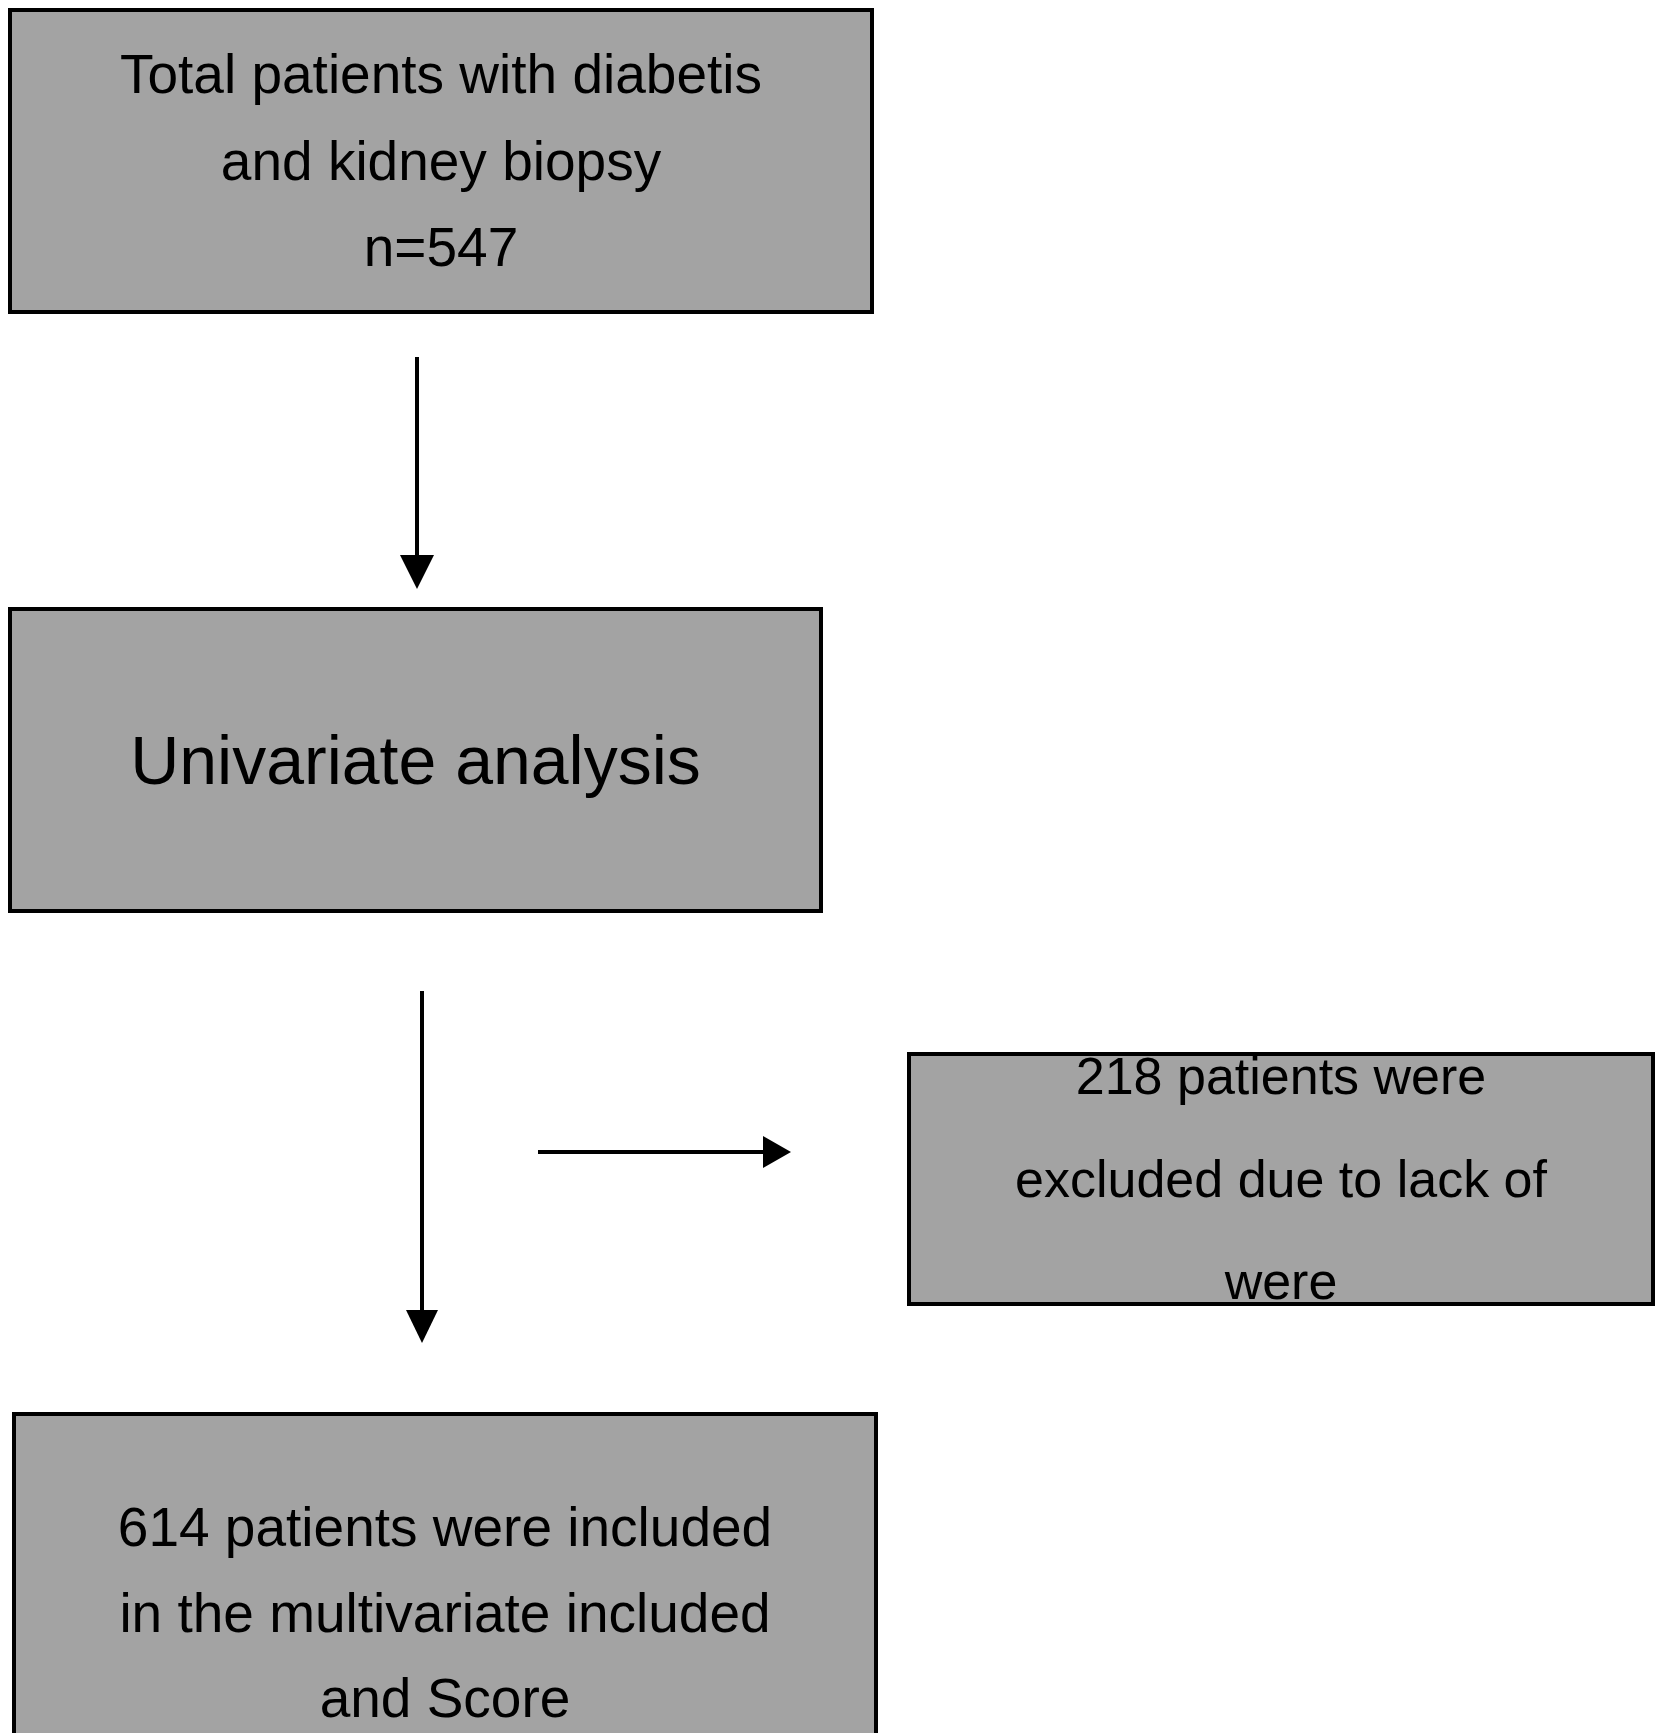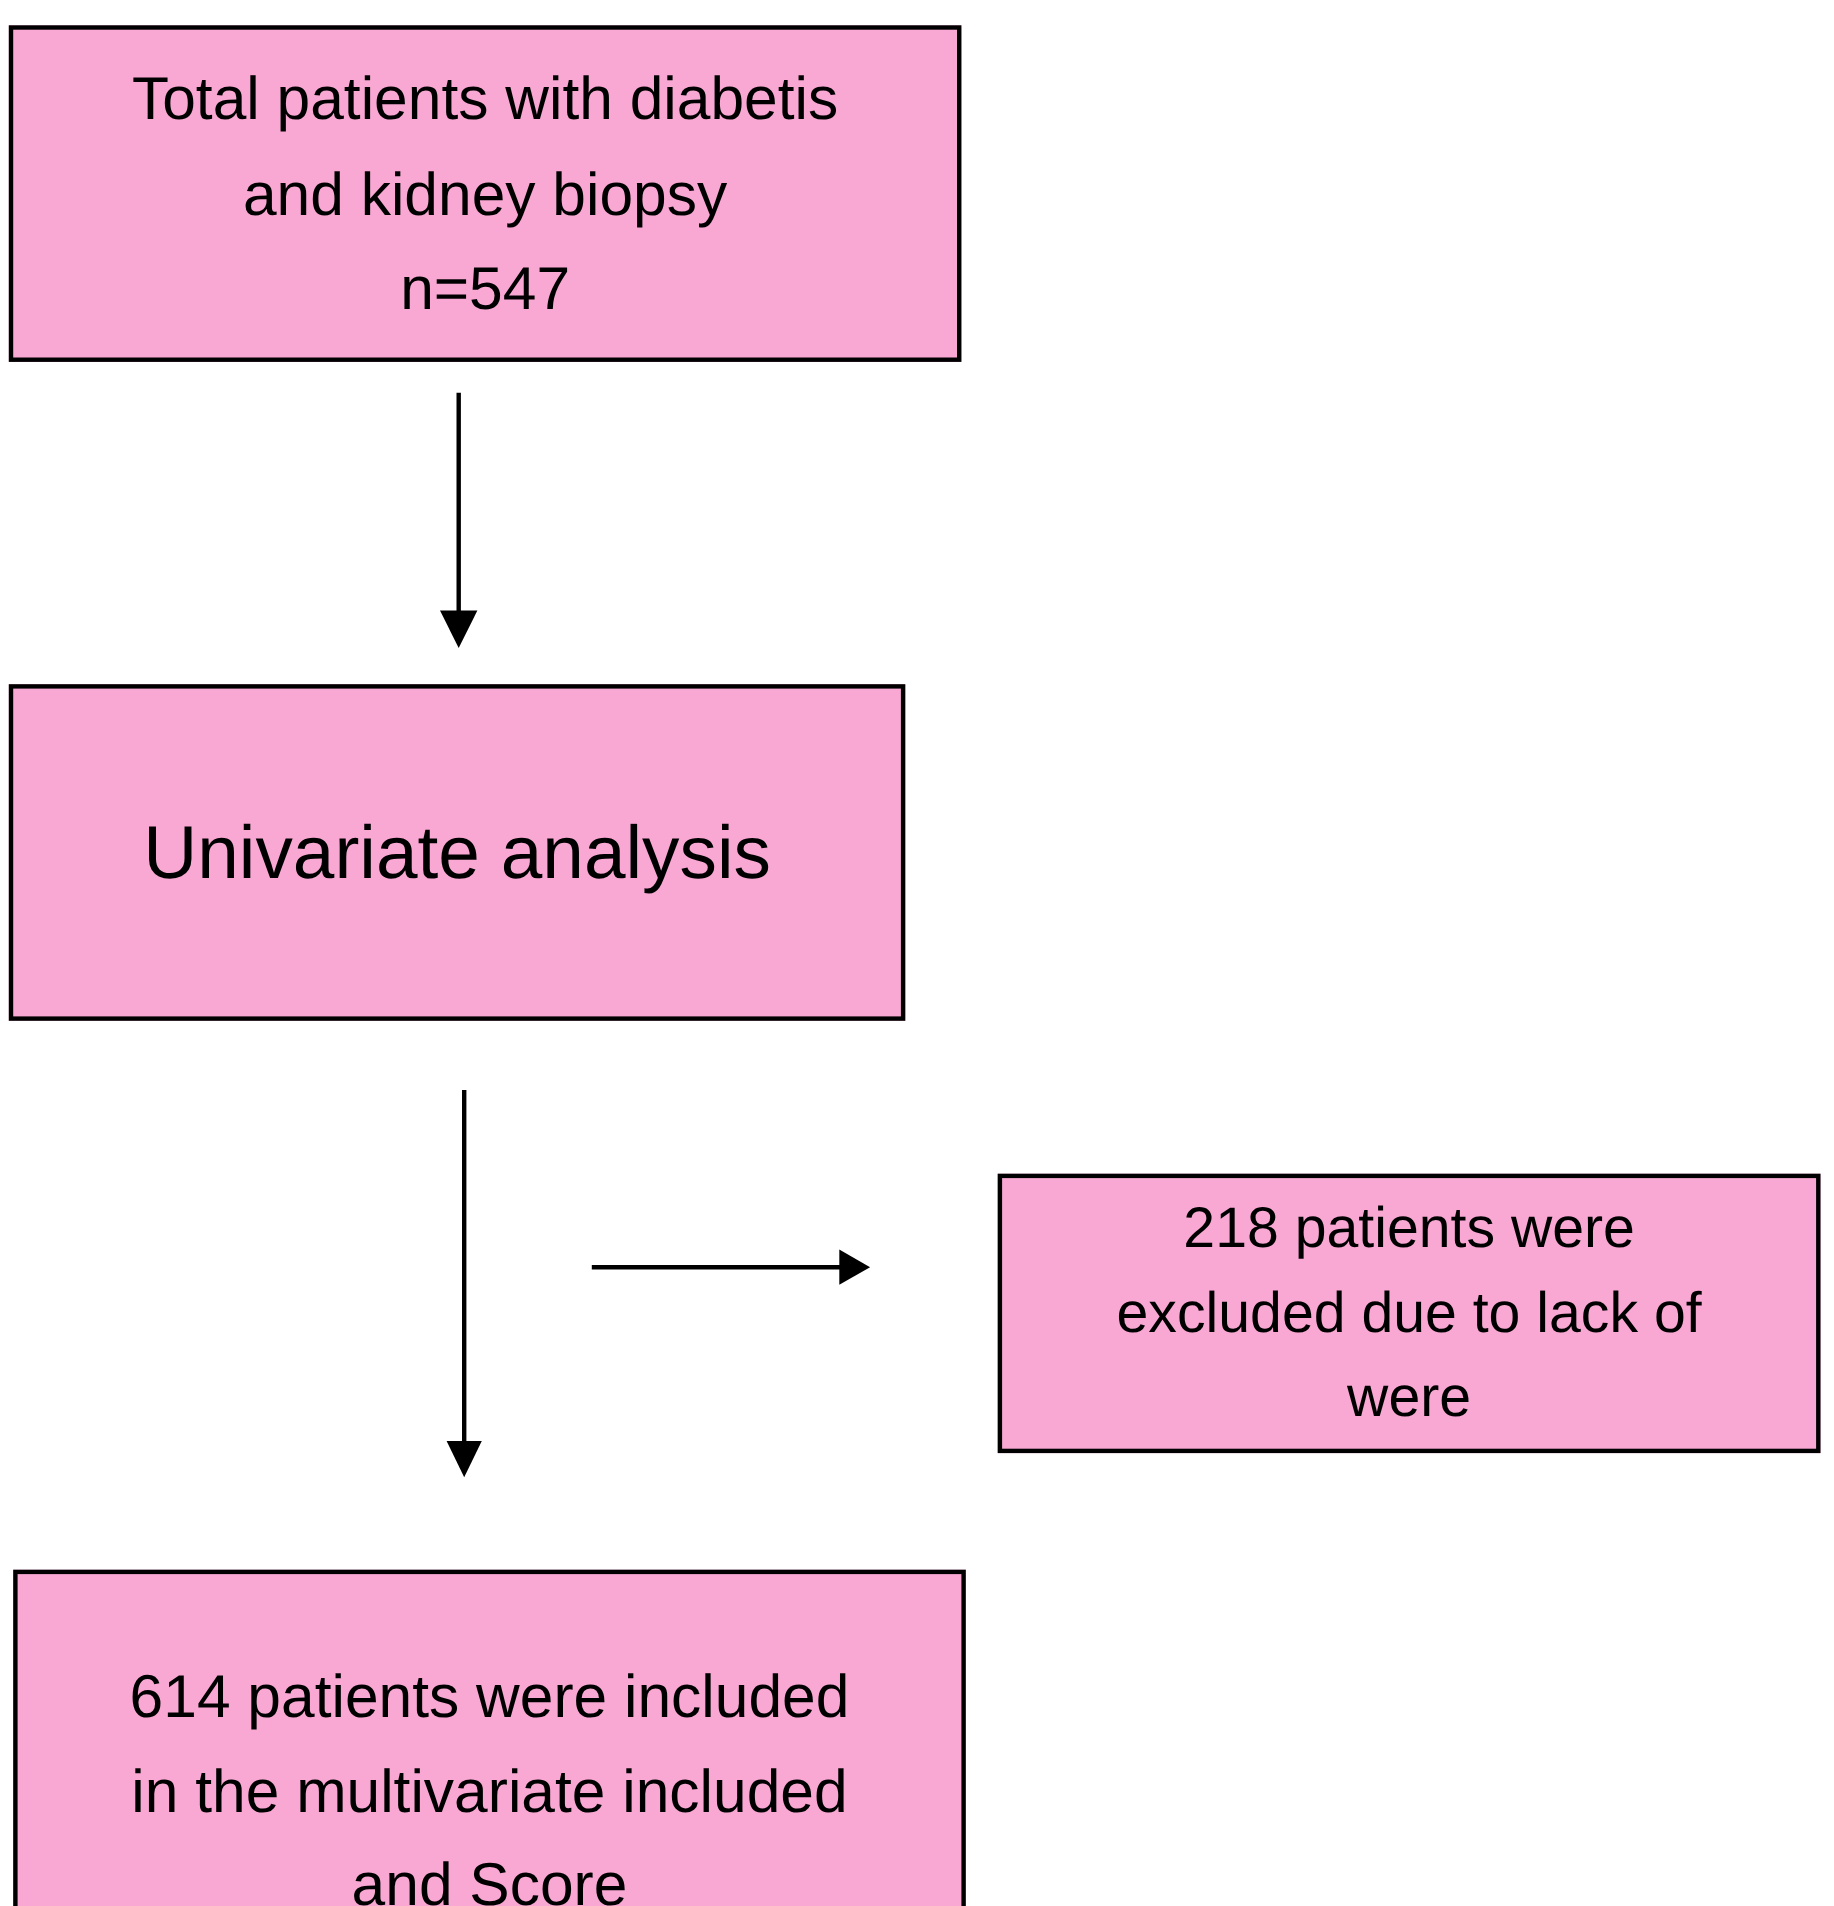--- a/index.html
+++ b/index.html
@@ -13,46 +13,45 @@
     height: 1733px;
     background: #ffffff;
     font-family: "Liberation Sans", sans-serif;
     color: #000000;
     overflow: hidden;
   }
   .flow-box {
     position: absolute;
     box-sizing: border-box;
     border: 4px solid #000000;
-    background: #f9a8d4;
+    background: #a3a3a3;
     display: flex;
     flex-direction: column;
     align-items: center;
     justify-content: center;
     text-align: center;
-    margin-top: 15px;
   }
   .flow-box .line {
     display: block;
     white-space: nowrap;
   }
   #box-total {
     left: 8px; top: 8px;
     width: 866px; height: 306px;
     font-size: 55px; line-height: 1.58;
   }
   #box-univariate {
     left: 8px; top: 607px;
     width: 815px; height: 306px;
     font-size: 68px; line-height: 1.5;
   }
   #box-excluded {
     left: 907px; top: 1052px;
     width: 748px; height: 254px;
-    font-size: 52px; line-height: 1.47;
+    font-size: 52px; line-height: 1.47; gap: 26px;
   }
   #box-included {
     left: 12px; top: 1412px;
     width: 866px; height: 403px;
     font-size: 55px; line-height: 1.56;
   }
   .arrow-layer {
     position: absolute;
     left: 0; top: 0;
     width: 1667px; height: 1733px;

